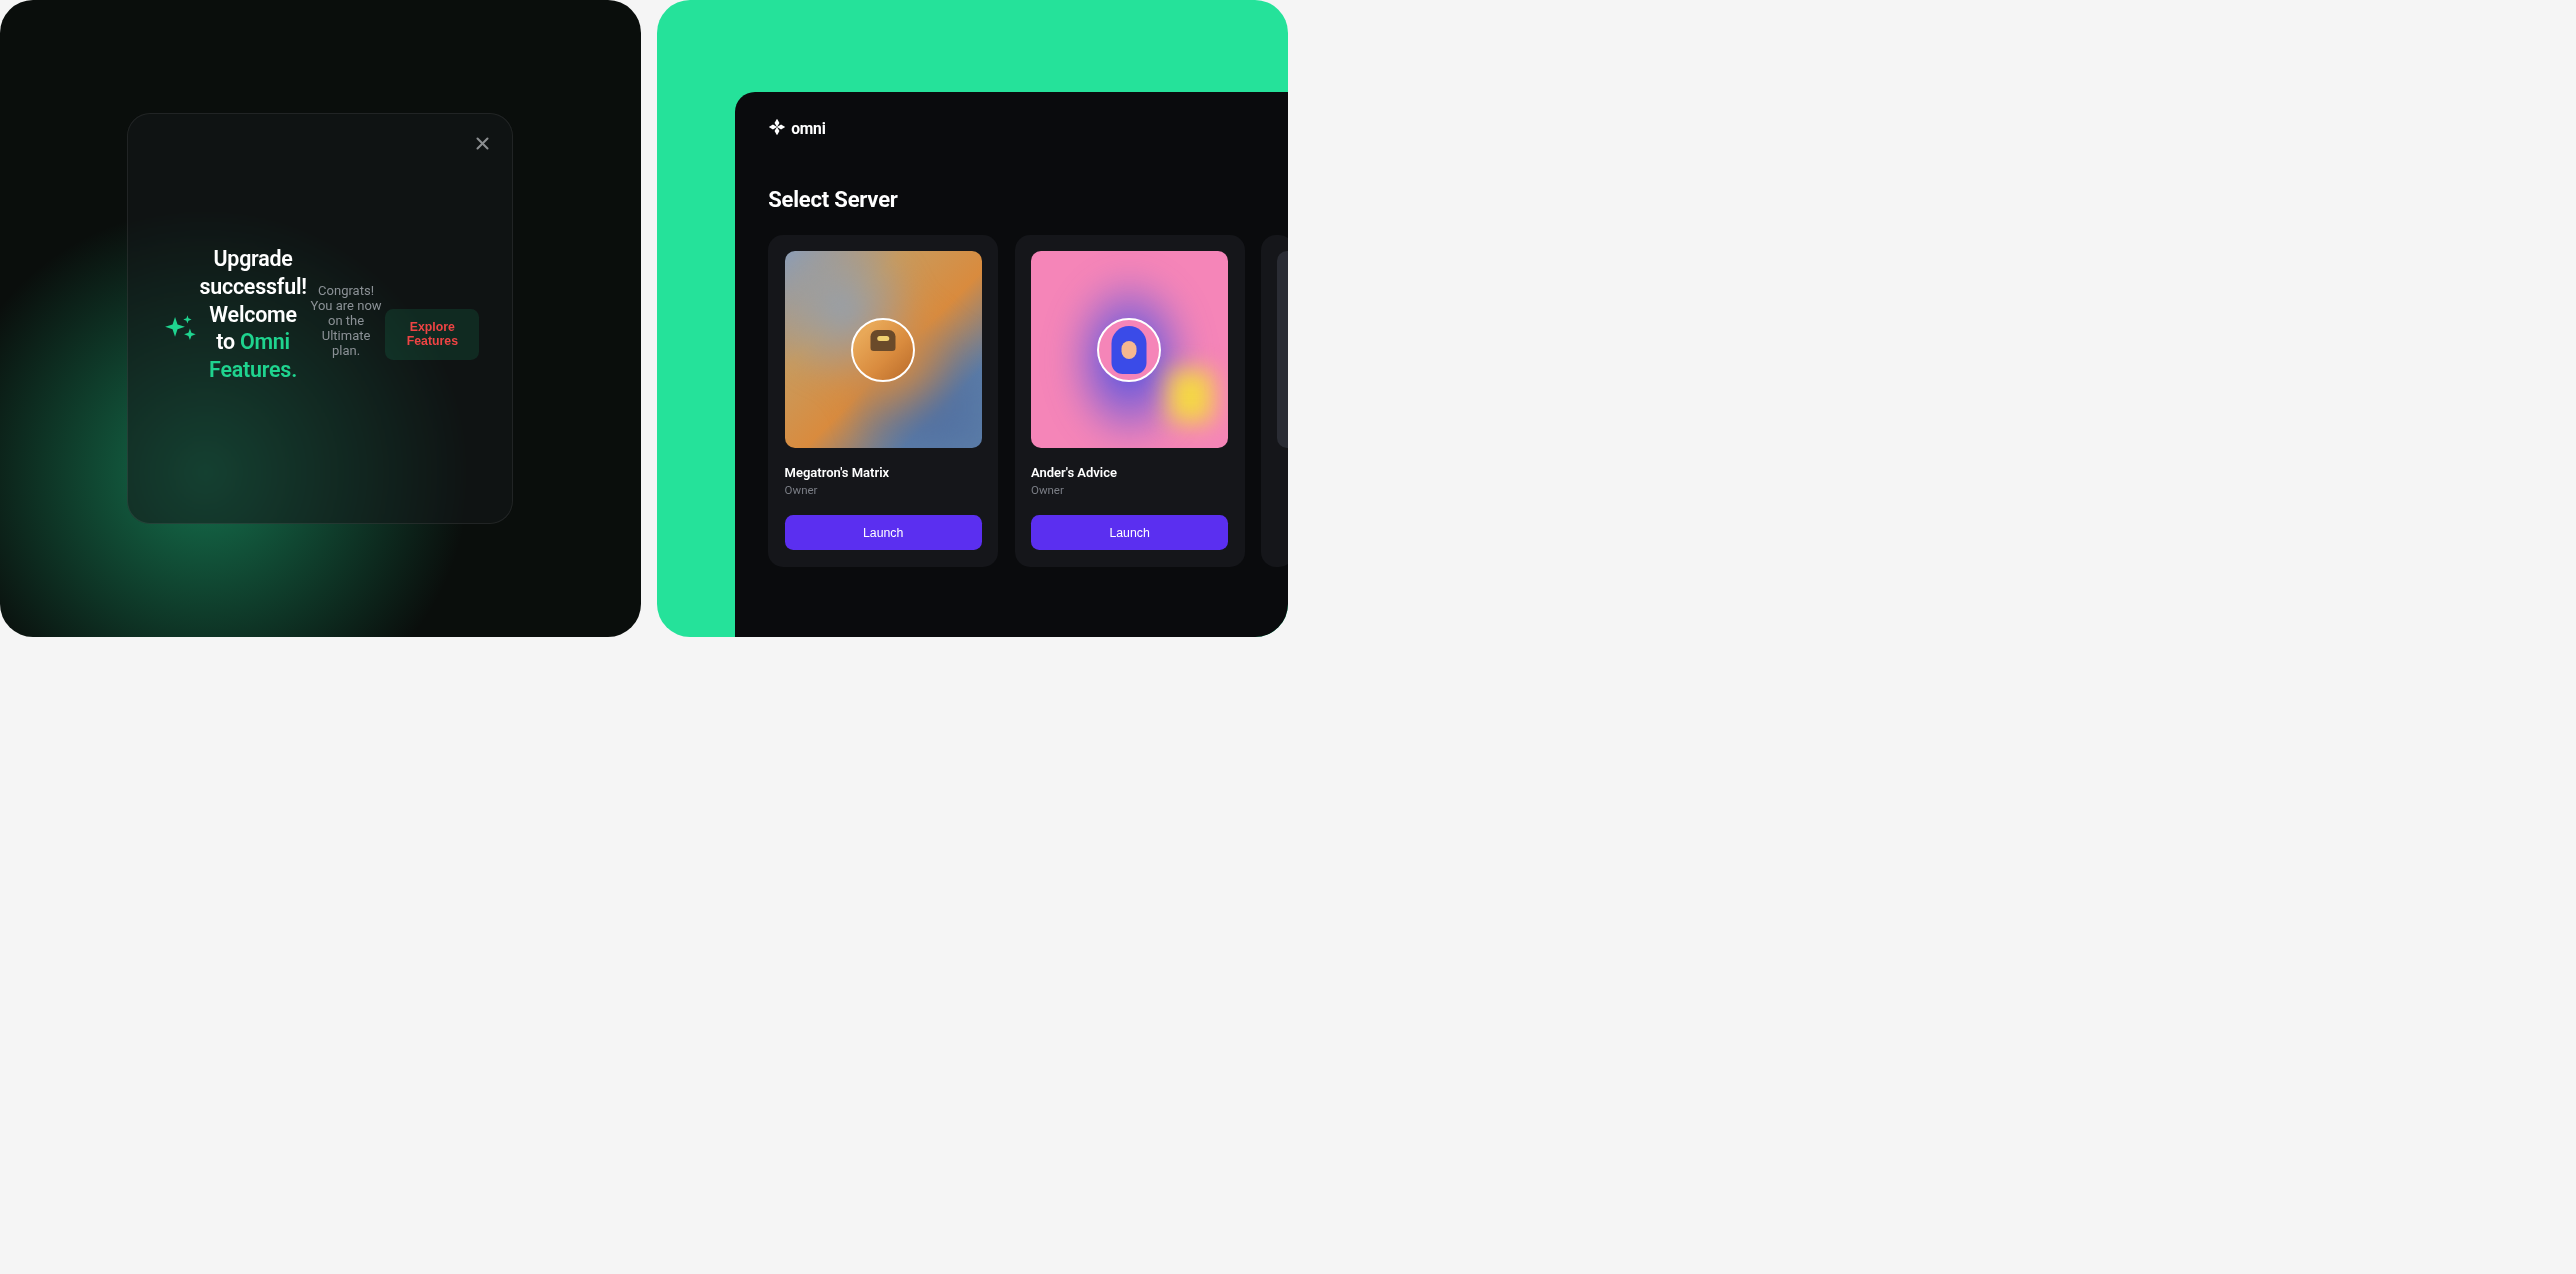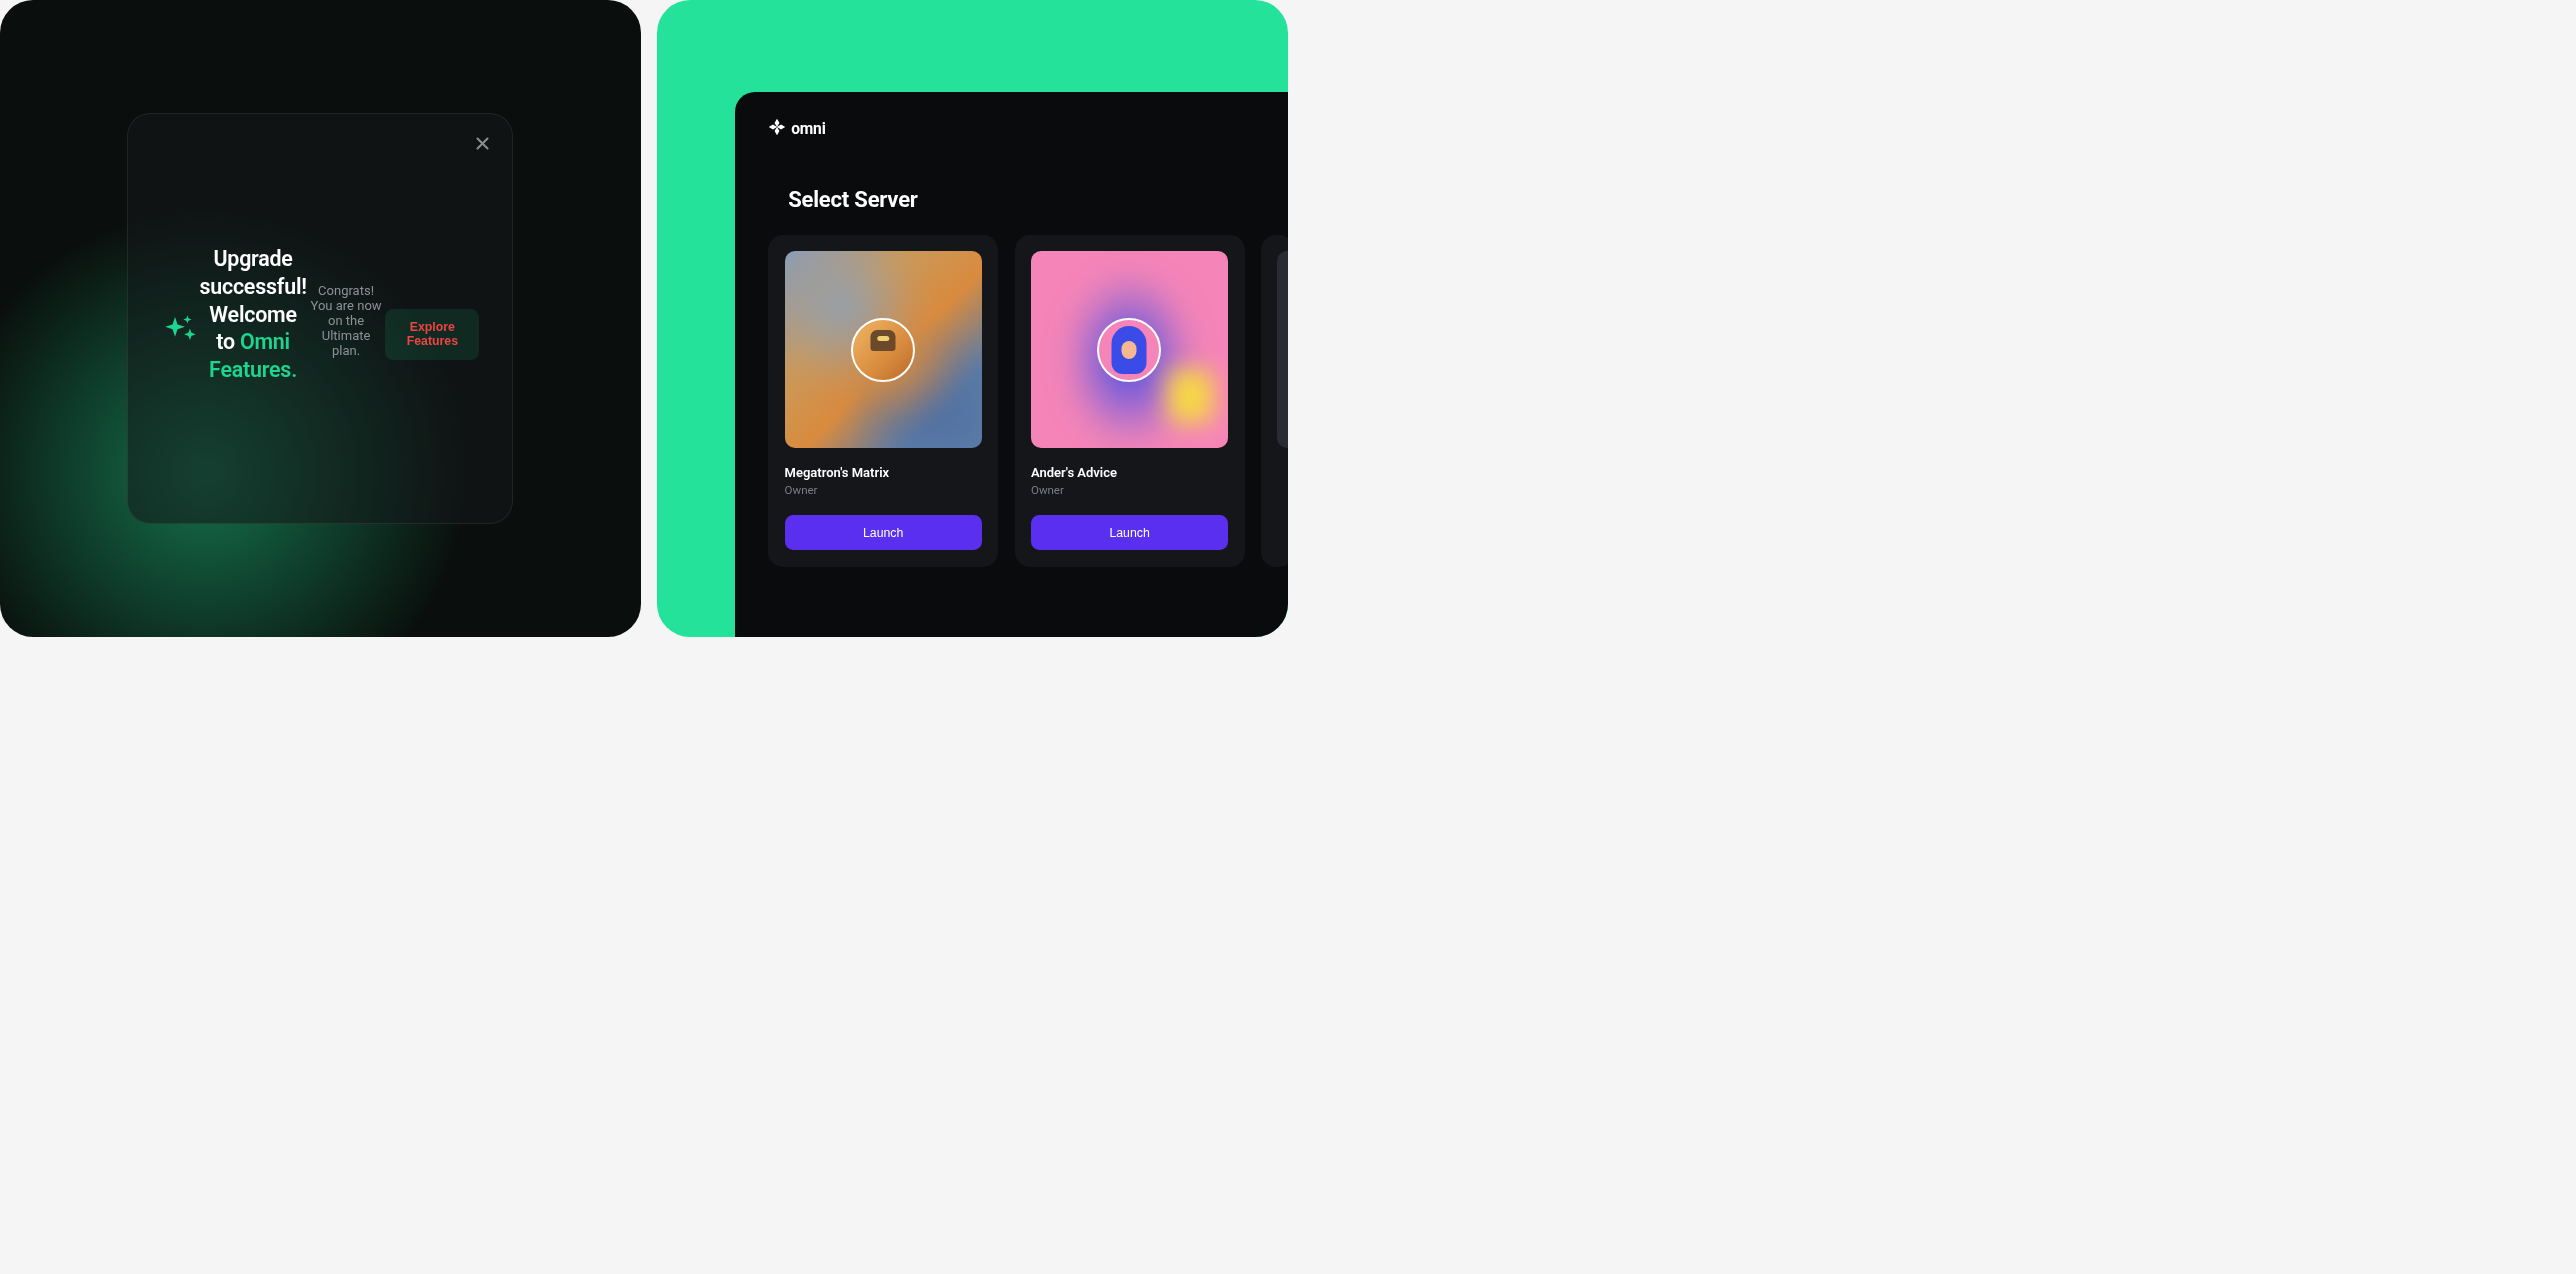--- a/index.html
+++ b/index.html
@@ -145,21 +145,20 @@
       font-weight: 700;
       letter-spacing: -0.2px;
     }
     
     .section-title {
       color: #fff;
       font-size: 22px;
       font-weight: 700;
       margin-bottom: 23px;
       letter-spacing: -0.2px;
-      margin-left: 20px;
     }
     
     .server-grid {
       display: flex;
       gap: 16.4px;
     }
     
     .server-card {
       width: 230px;
       background: #15161a;

